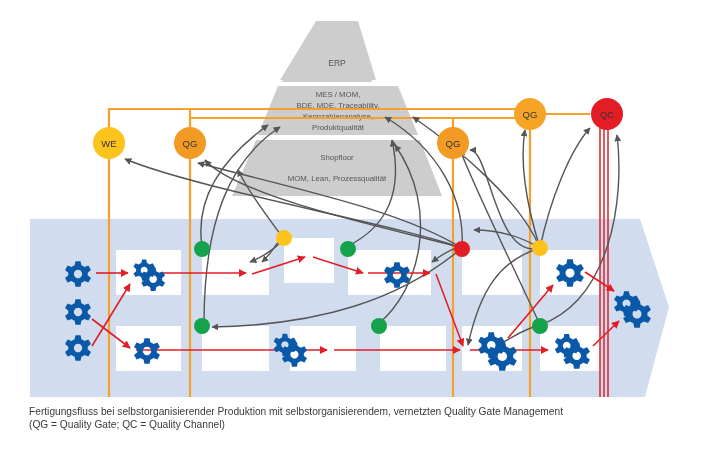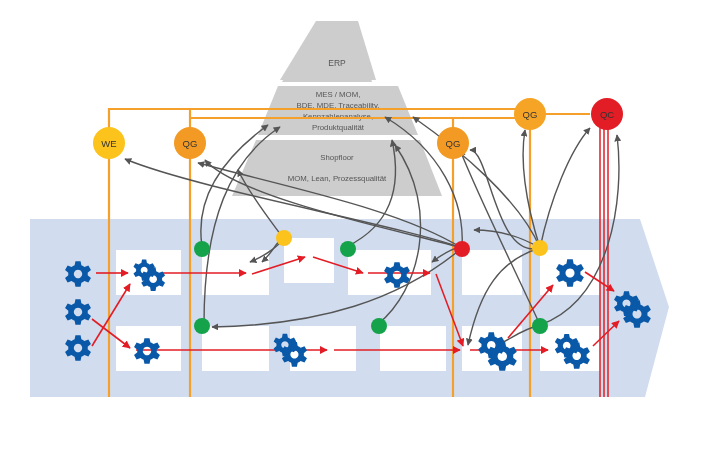--- a/index.html
+++ b/index.html
@@ -164,13 +164,15 @@
       <text class="ntext" x="530" y="114">QG</text>
     </g>
     <g>
       <circle cx="607" cy="114" r="16" fill="#e31d25"></circle>
       <text class="ntext" x="607" y="114">QC</text>
     </g>
   </g>
 </svg>
 
 <div class="caption">
+  <div>Fertigungsfluss bei selbstorganisierender Produktion mit selbstorganisierendem, vernetzten Quality Gate Management</div>
+  <div>(QG = Quality Gate; QC = Quality Channel)</div>
 </div>
 
 </body></html>

